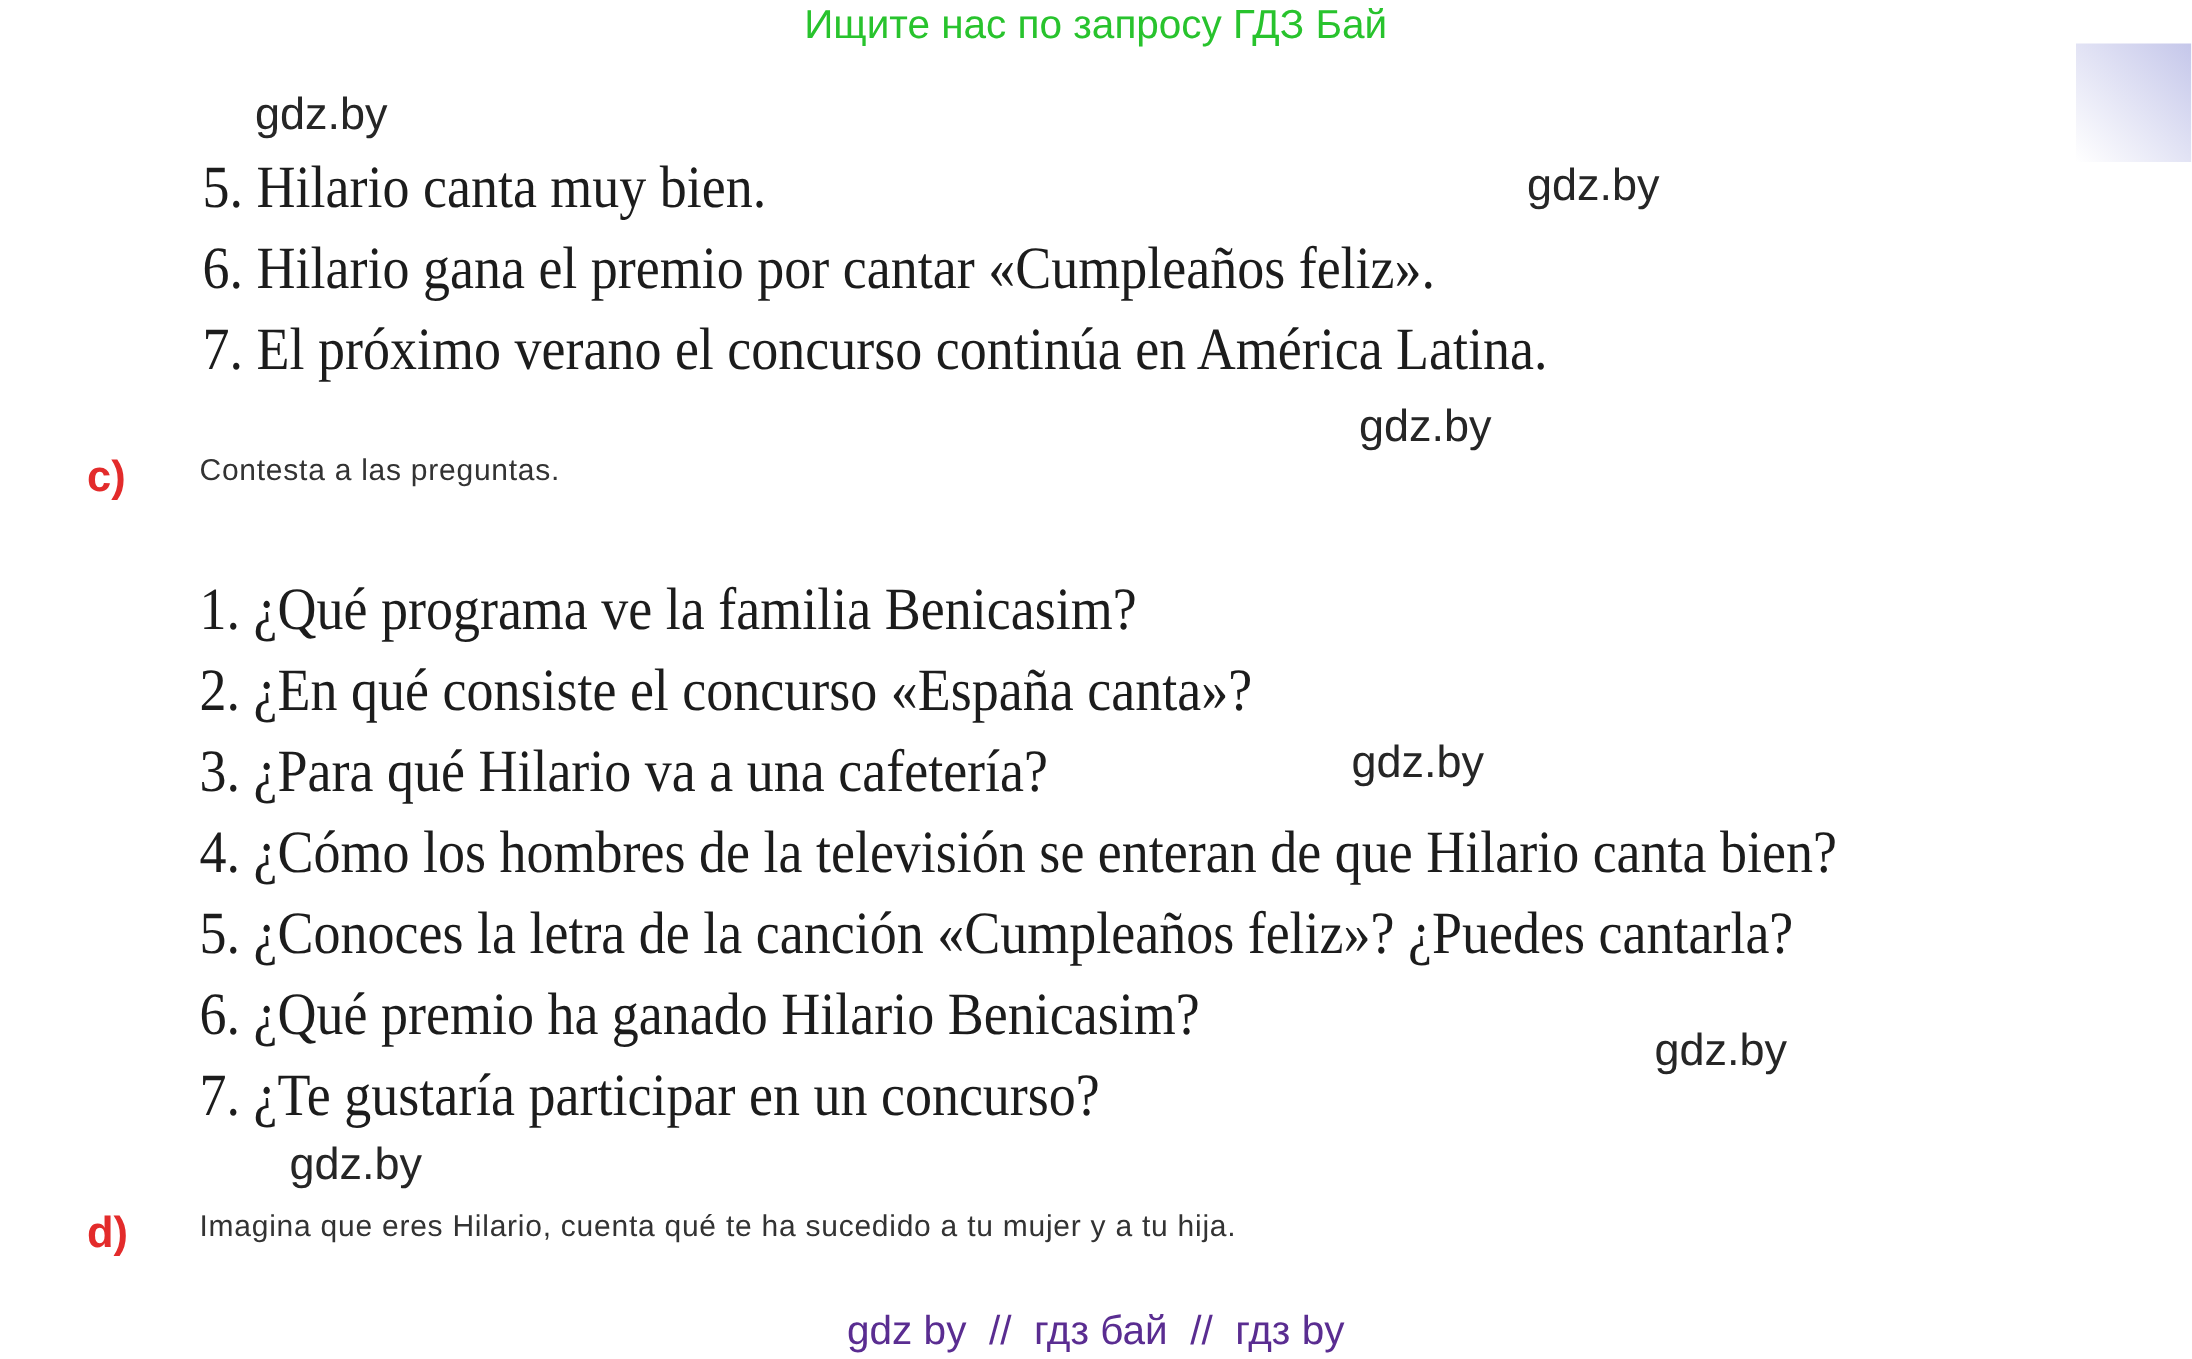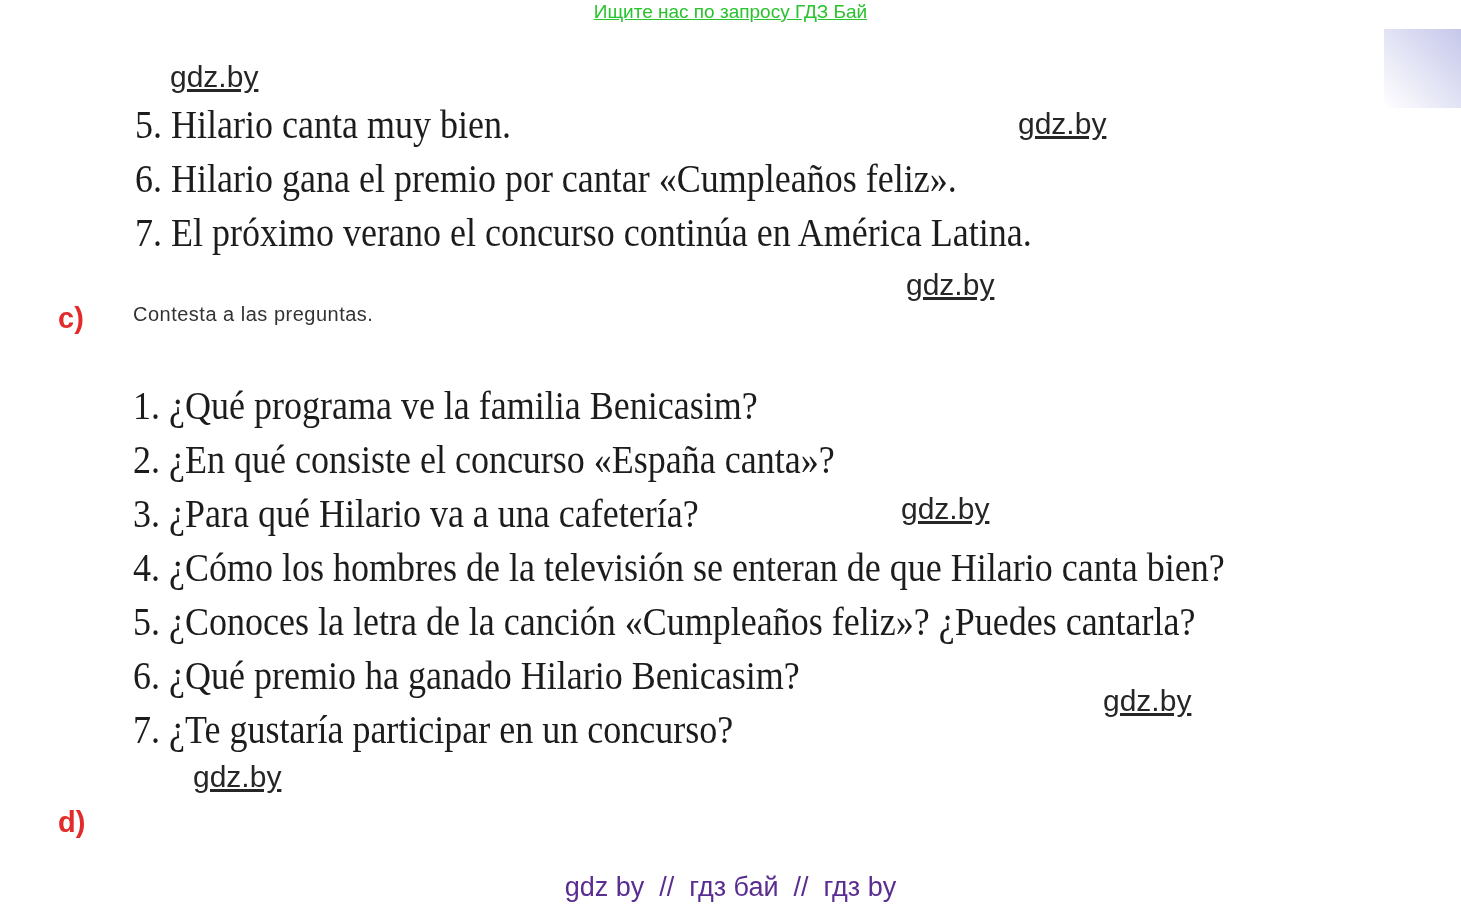--- a/index.html
+++ b/index.html
@@ -9,37 +9,35 @@
     height: 906px;
     background: #ffffff;
     overflow: hidden;
     font-family: "Liberation Sans", sans-serif;
   }
   .promo-header {
     position: absolute;
     top: 1px; left: 0;
     width: 100%;
     text-align: center;
-    font-size: 19px;
+    font-size: 27px;
     color: #28c32d;
     white-space: pre;
-    text-decoration: underline;
   }
   .corner-gradient {
     position: absolute;
     left: 1384px; top: 29px;
     width: 77px; height: 79px;
     background: linear-gradient(to top right, #ffffff 0%, #c5c7ea 100%);
   }
   .wm {
     position: absolute;
     font-size: 30px;
     color: #262626;
     white-space: nowrap;
-    text-decoration: underline;
   }
   .sline {
     position: absolute;
     white-space: nowrap;
     font-family: "Liberation Serif", serif;
     font-size: 40px;
     color: #1c1c1c;
     transform: scaleX(0.9);
     transform-origin: 0 50%;
   }
@@ -113,16 +111,17 @@
     <span class="num">5.</span><span>¿Conoces la letra de la canción «Cumpleaños feliz»? ¿Puedes cantarla?</span>
   </div>
   <div class="sline" style="left:133px; top:652px;">
     <span class="num">6.</span><span>¿Qué premio ha ganado Hilario Benicasim?</span>
   </div>
   <div class="sline" style="left:133px; top:706px;">
     <span class="num">7.</span><span>¿Te gustaría participar en un concurso?</span>
   </div>
 
   <div class="red-label" style="left:58px; top:806px;">d)</div>
+  <div class="sans-line" style="left:133px; top:807px;">Imagina que eres Hilario, cuenta qué te ha sucedido a tu mujer y a tu hija.</div>
 
   <div class="footer-line">gdz by  //  гдз бай  //  гдз by</div>
 
 </div>
 
 </body></html>

